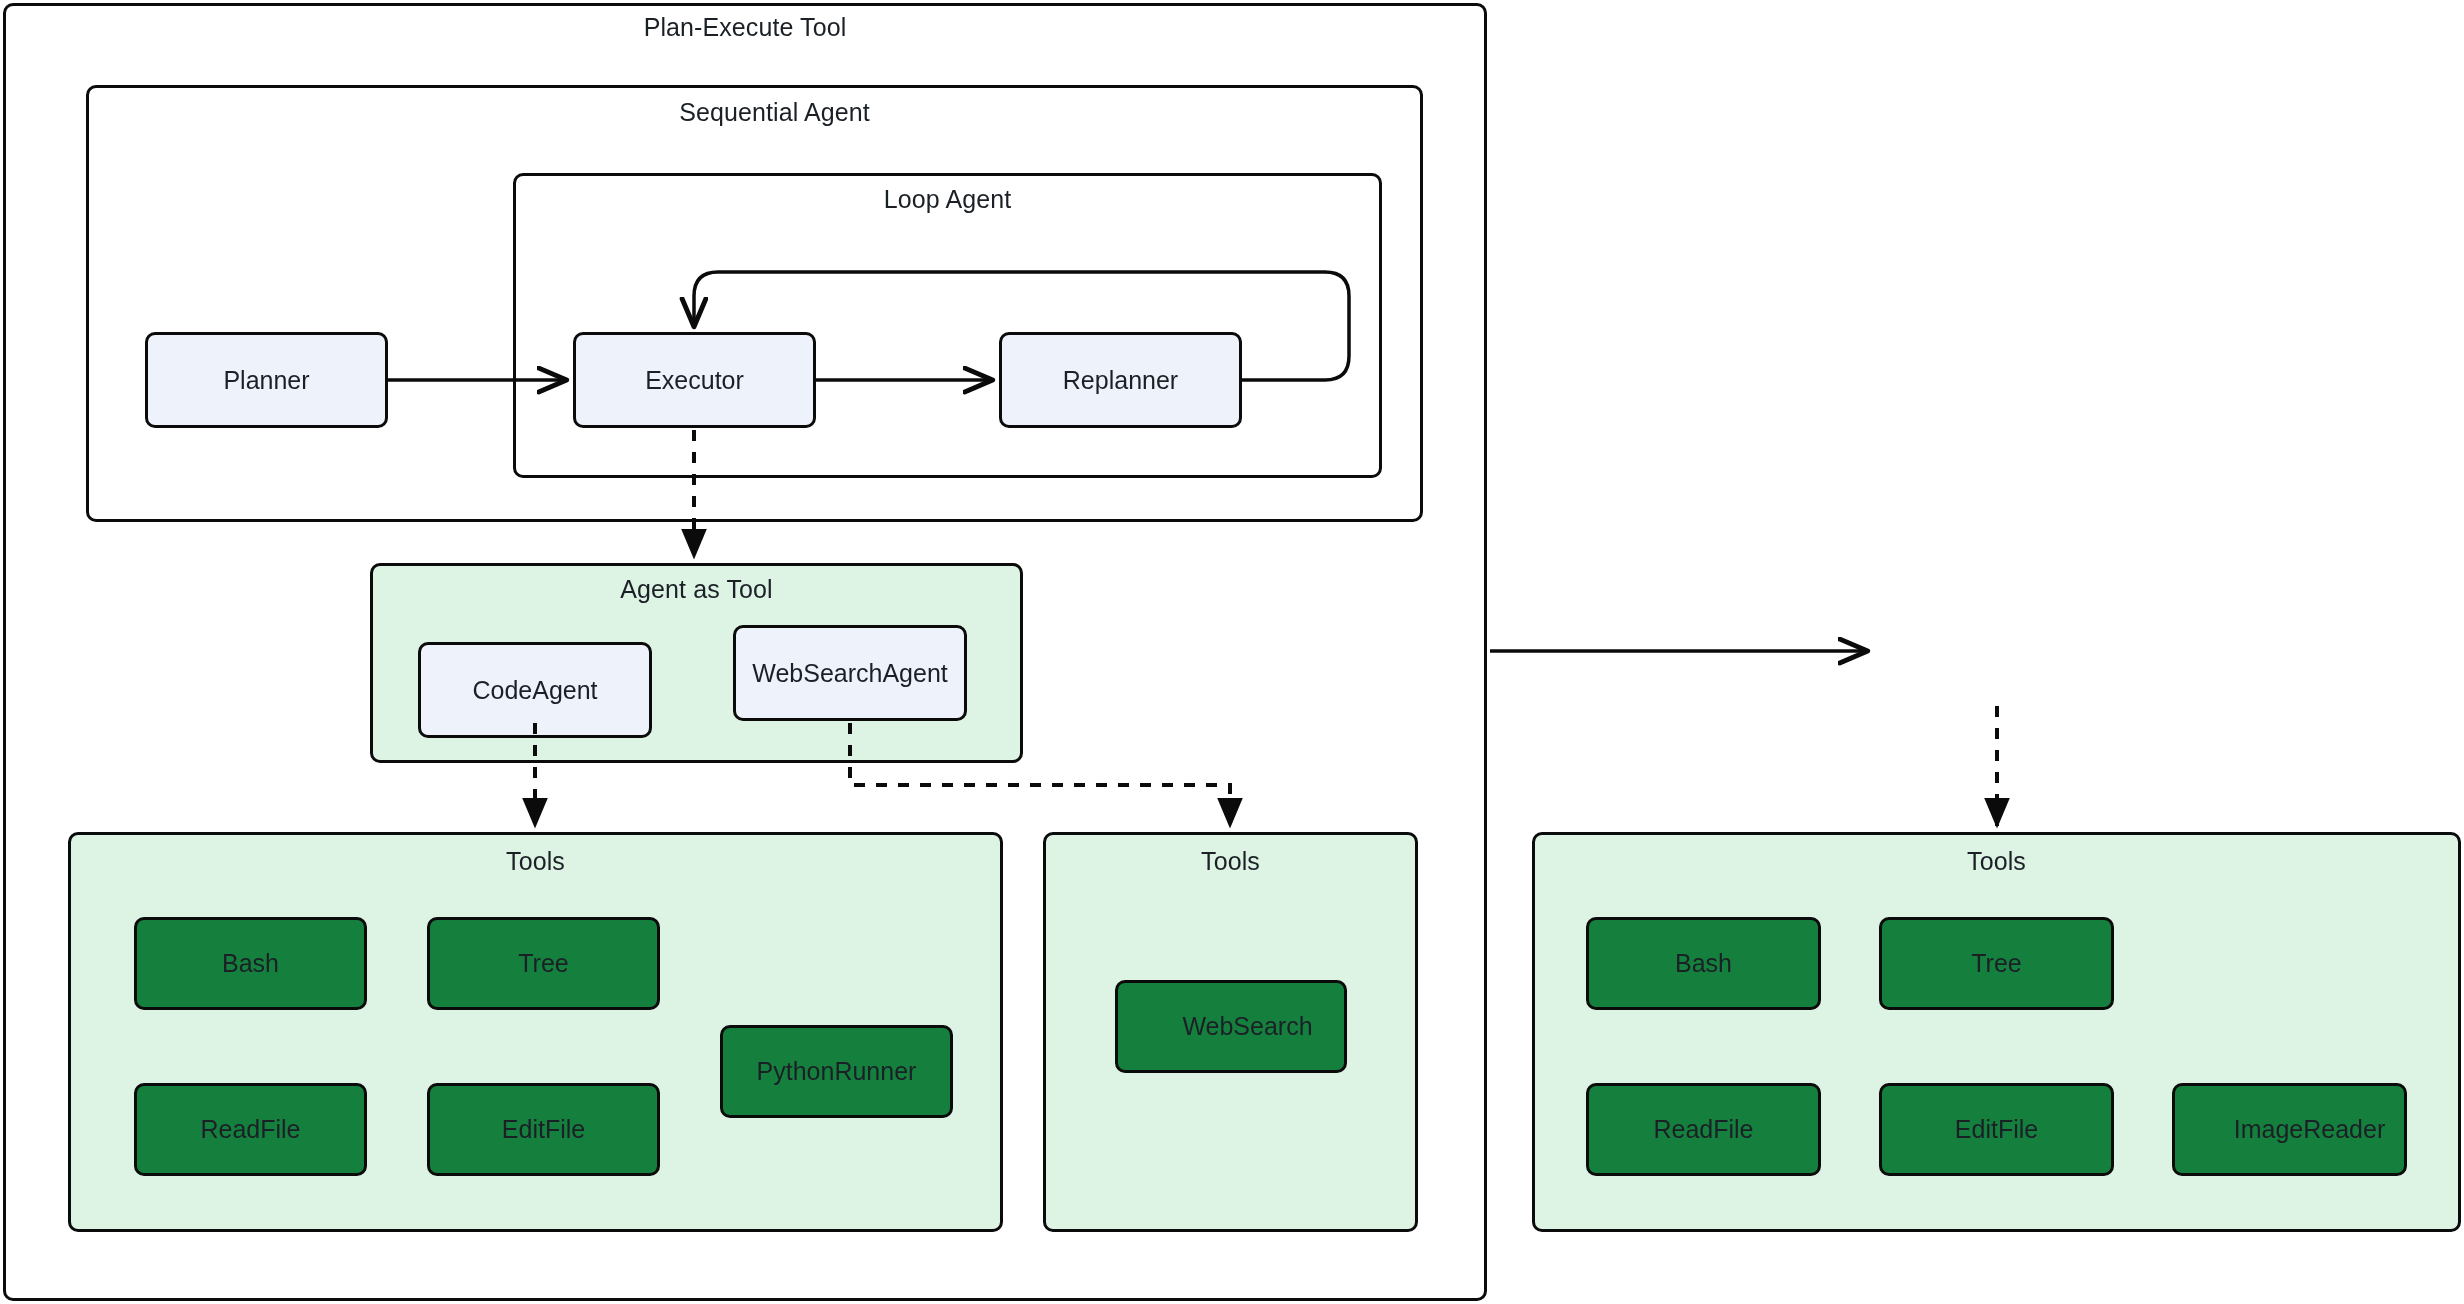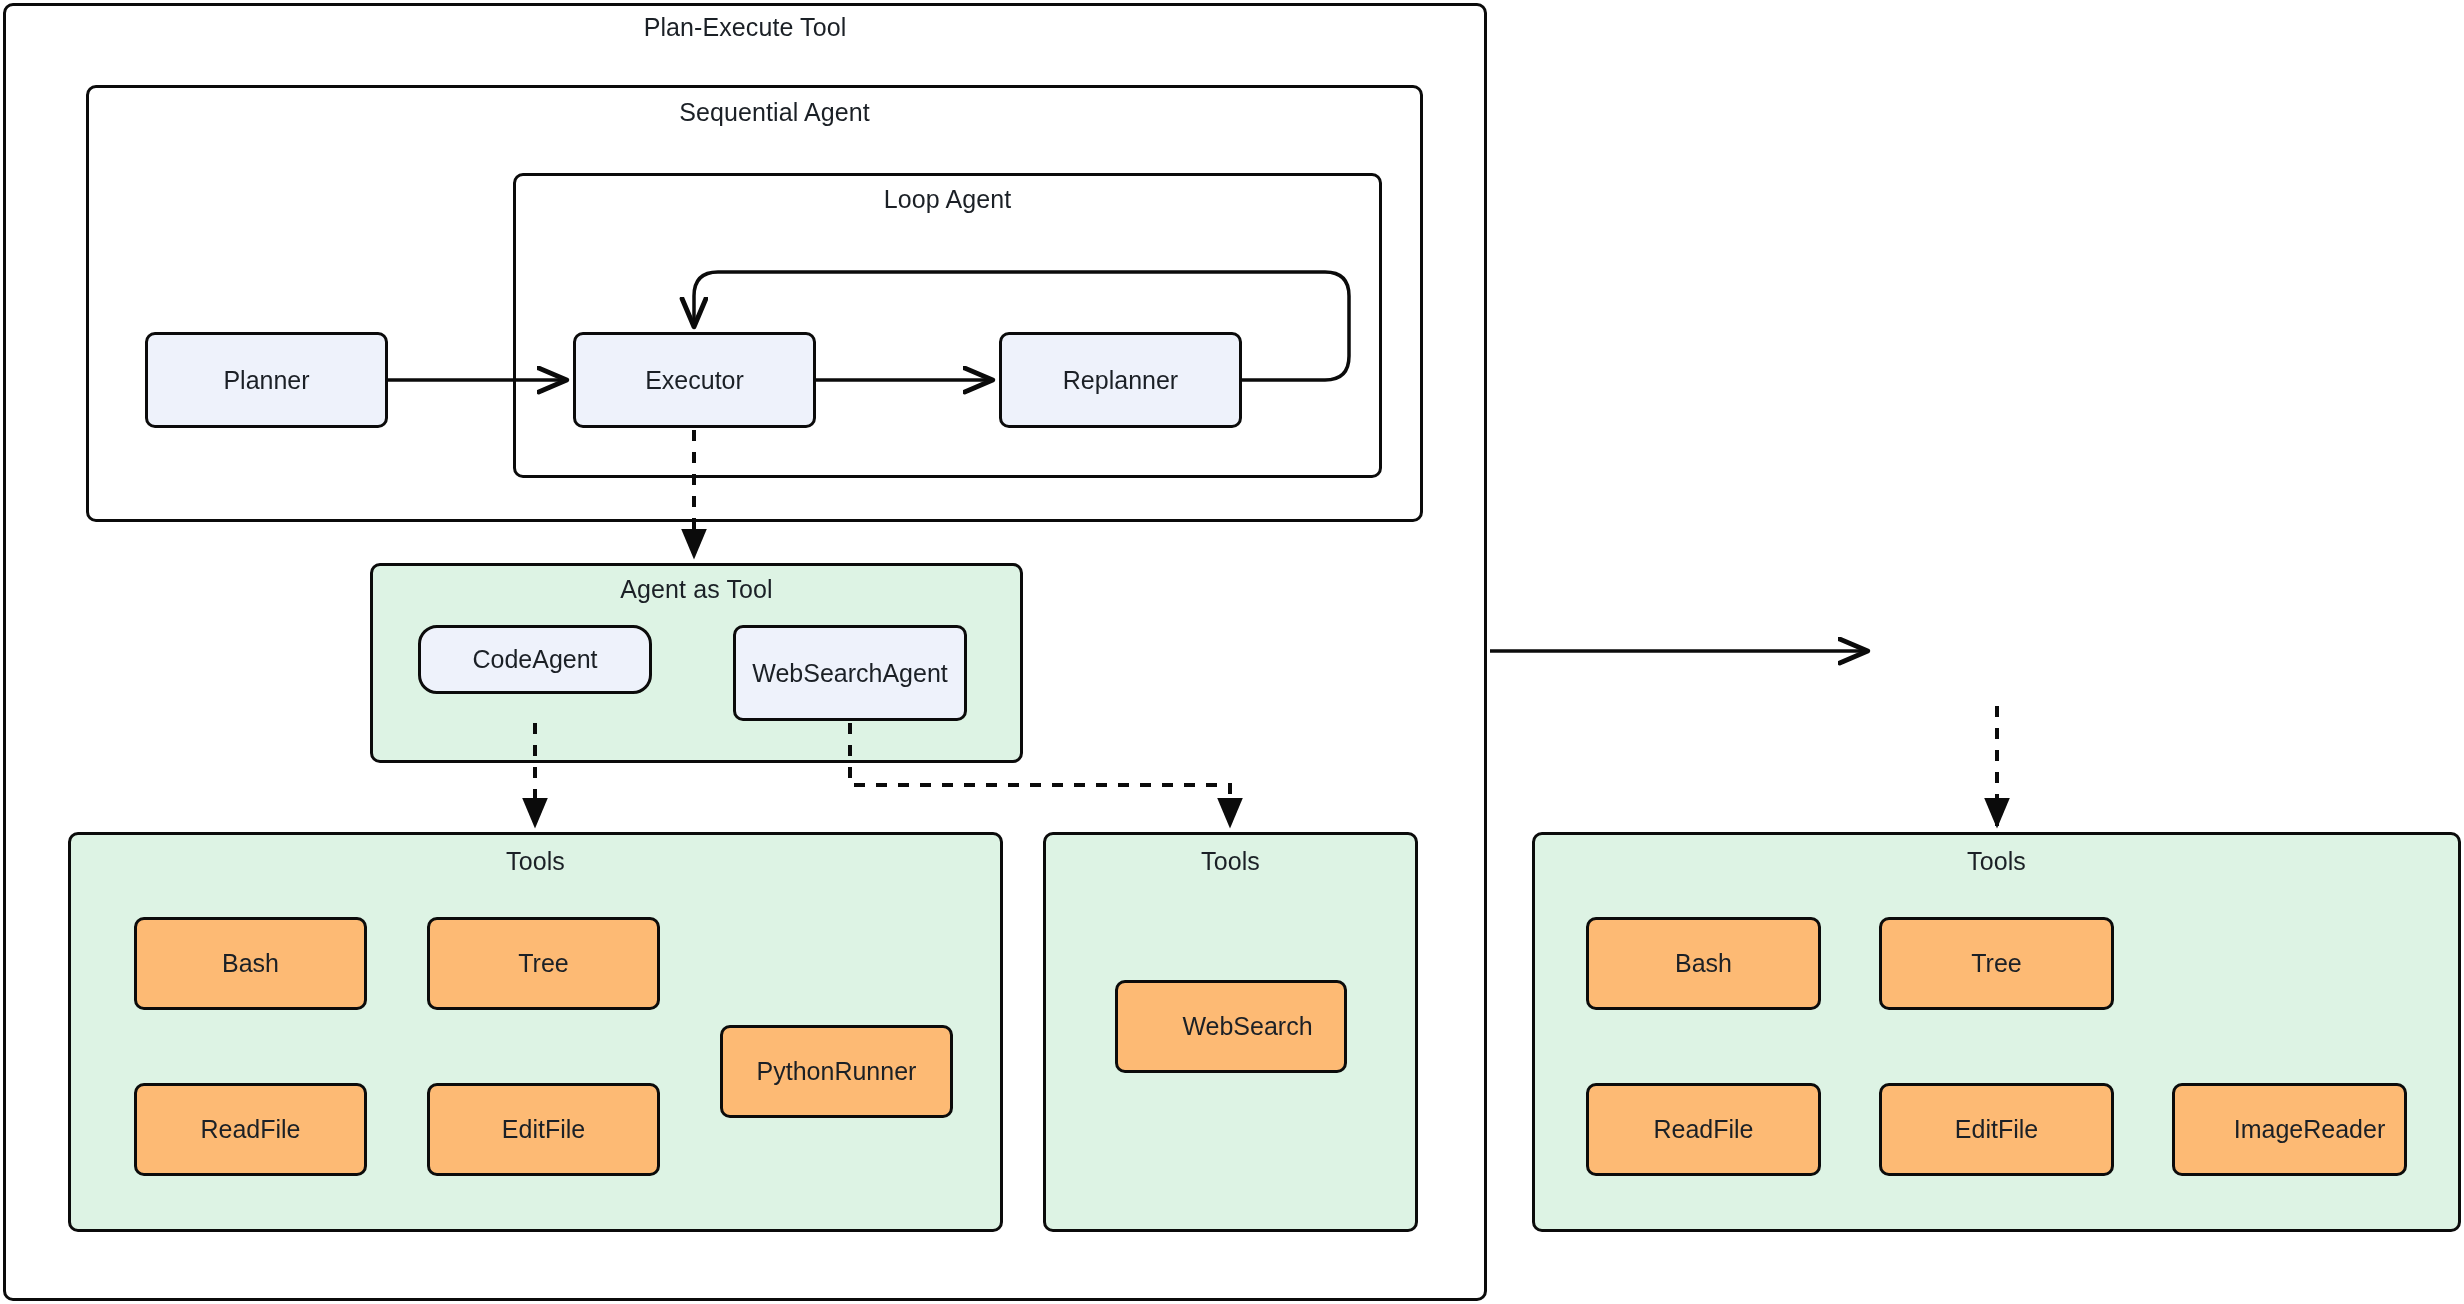--- a/index.html
+++ b/index.html
@@ -50,21 +50,21 @@
     border-radius: 10px;
     display: flex;
     align-items: center;
     justify-content: center;
     font-size: 25px;
     color: #1b2026;
     text-align: center;
     white-space: nowrap;
   }
   .node.blue { background: #eef2fb; }
-  .node.yellow { background: #fdba74; text-align: right; }
+  .node.yellow { background: #15803d; text-align: right; }
 </style>
 </head>
 <body>
 
 <div id="canvas">
 
   <div class="group-box plain" style="left:3px; top:3px; width:1484px; height:1298px;"></div>
   <div class="group-title" style="left:3px; top:13px; width:1484px;">Plan-Execute Tool</div>
 
   <div class="group-box plain" style="left:86px; top:85px; width:1337px; height:437px;"></div>
@@ -81,21 +81,21 @@
     <span>Executor</span>
   </div>
 
   <div class="node blue" style="left:999px; top:332px; width:243px; height:96px;">
     <span>Replanner</span>
   </div>
 
   <div class="group-box green" style="left:370px; top:563px; width:653px; height:200px;"></div>
   <div class="group-title" style="left:370px; top:575px; width:653px;">Agent as Tool</div>
 
-  <div class="node blue" style="left:418px; top:625px; width:234px; height:69px;border-radius:19px;">
+  <div class="node blue" style="left:418px; top:642px; width:234px; height:96px;">
     <span>CodeAgent</span>
   </div>
 
   <div class="node blue" style="left:733px; top:625px; width:234px; height:96px;">
     <span>WebSearchAgent</span>
   </div>
 
   <div class="group-box green" style="left:68px; top:832px; width:935px; height:400px;"></div>
   <div class="group-title" style="left:68px; top:847px; width:935px;">Tools</div>
 

